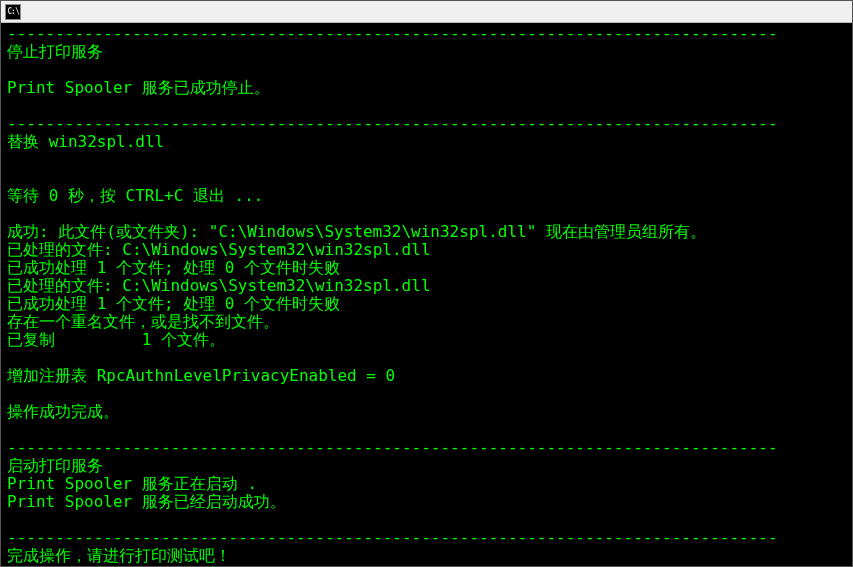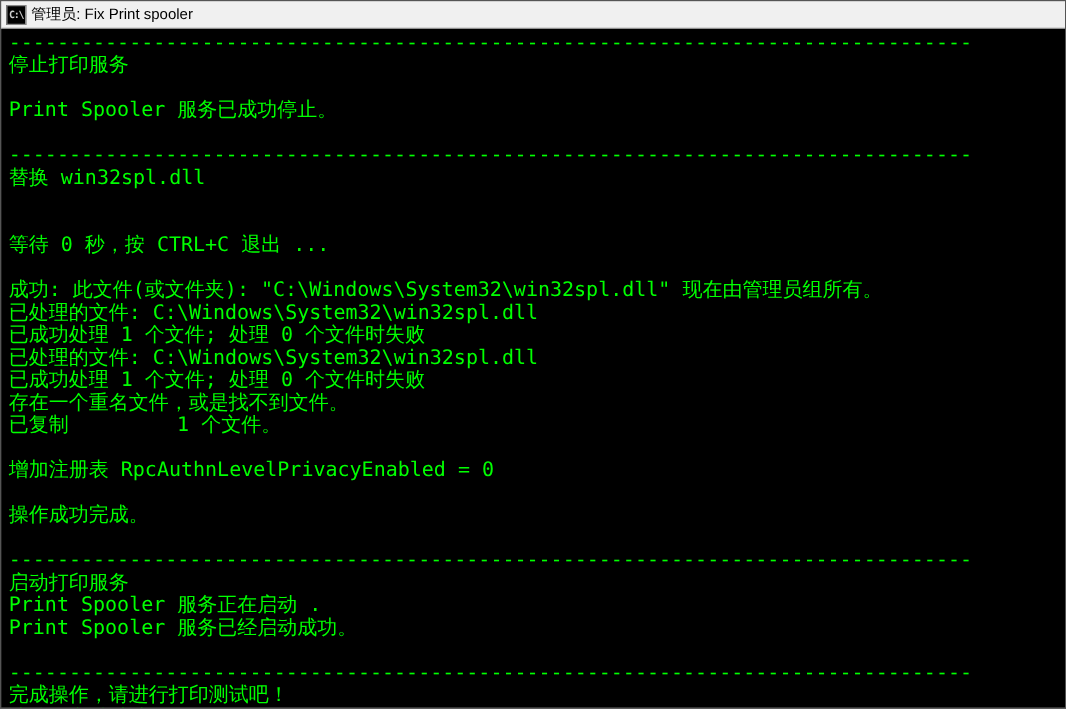--- a/index.html
+++ b/index.html
@@ -59,16 +59,15 @@
     }
   </style>
 </head>
 <body>
 
 <div class="window">
   <div class="titlebar">
     <div class="icon">
       <span>C:\</span>
     </div>
-    <span>管理员:  Fix Print spooler</span>
   </div>
   <div class="console" id="console"><div class="line">--------------------------------------------------------------------------------</div><div class="line">停止打印服务</div><div class="line"></div><div class="line">Print Spooler 服务已成功停止。</div><div class="line"></div><div class="line">--------------------------------------------------------------------------------</div><div class="line">替换 win32spl.dll</div><div class="line"></div><div class="line"></div><div class="line">等待 0 秒，按 CTRL+C 退出 ...</div><div class="line"></div><div class="line">成功: 此文件(或文件夹): "C:\Windows\System32\win32spl.dll" 现在由管理员组所有。</div><div class="line">已处理的文件: C:\Windows\System32\win32spl.dll</div><div class="line">已成功处理 1 个文件; 处理 0 个文件时失败</div><div class="line">已处理的文件: C:\Windows\System32\win32spl.dll</div><div class="line">已成功处理 1 个文件; 处理 0 个文件时失败</div><div class="line">存在一个重名文件，或是找不到文件。</div><div class="line">已复制         1 个文件。</div><div class="line"></div><div class="line">增加注册表 RpcAuthnLevelPrivacyEnabled = 0</div><div class="line"></div><div class="line">操作成功完成。</div><div class="line"></div><div class="line">--------------------------------------------------------------------------------</div><div class="line">启动打印服务</div><div class="line">Print Spooler 服务正在启动 .</div><div class="line">Print Spooler 服务已经启动成功。</div><div class="line"></div><div class="line">--------------------------------------------------------------------------------</div><div class="line">完成操作，请进行打印测试吧！</div><div class="line">请按任意键继续. . .</div></div>
 </div>
 
 </body></html>

